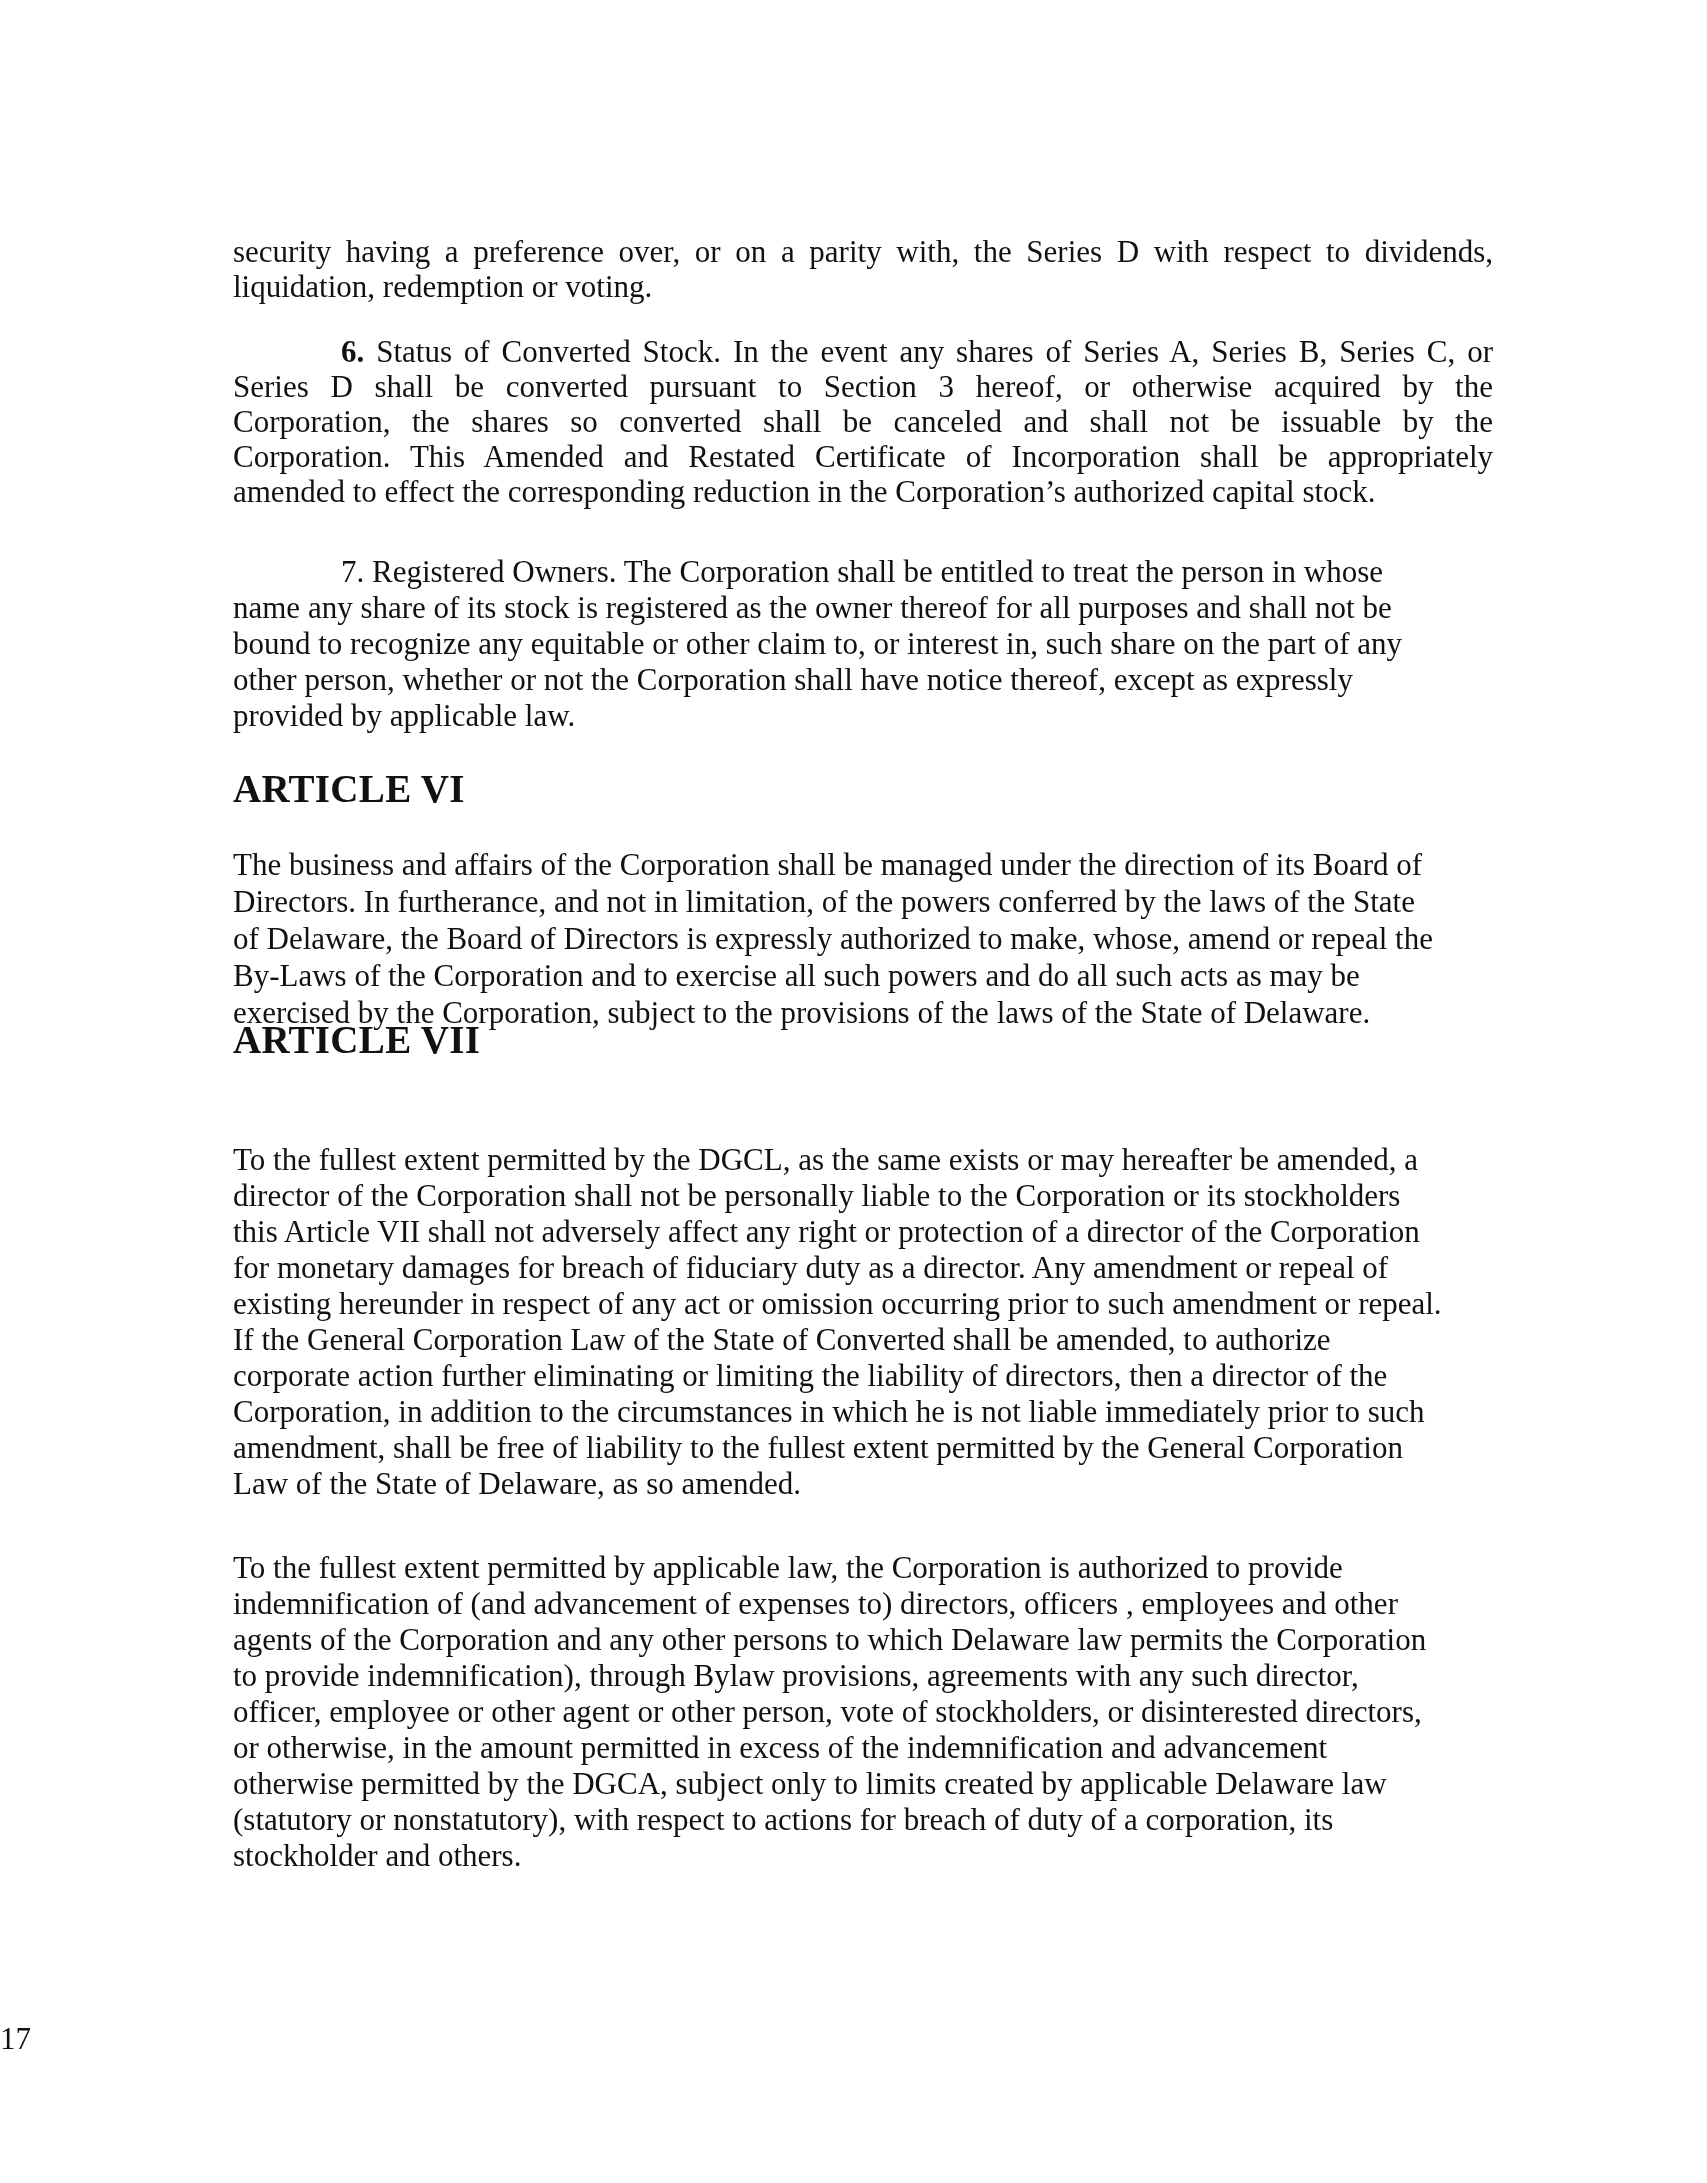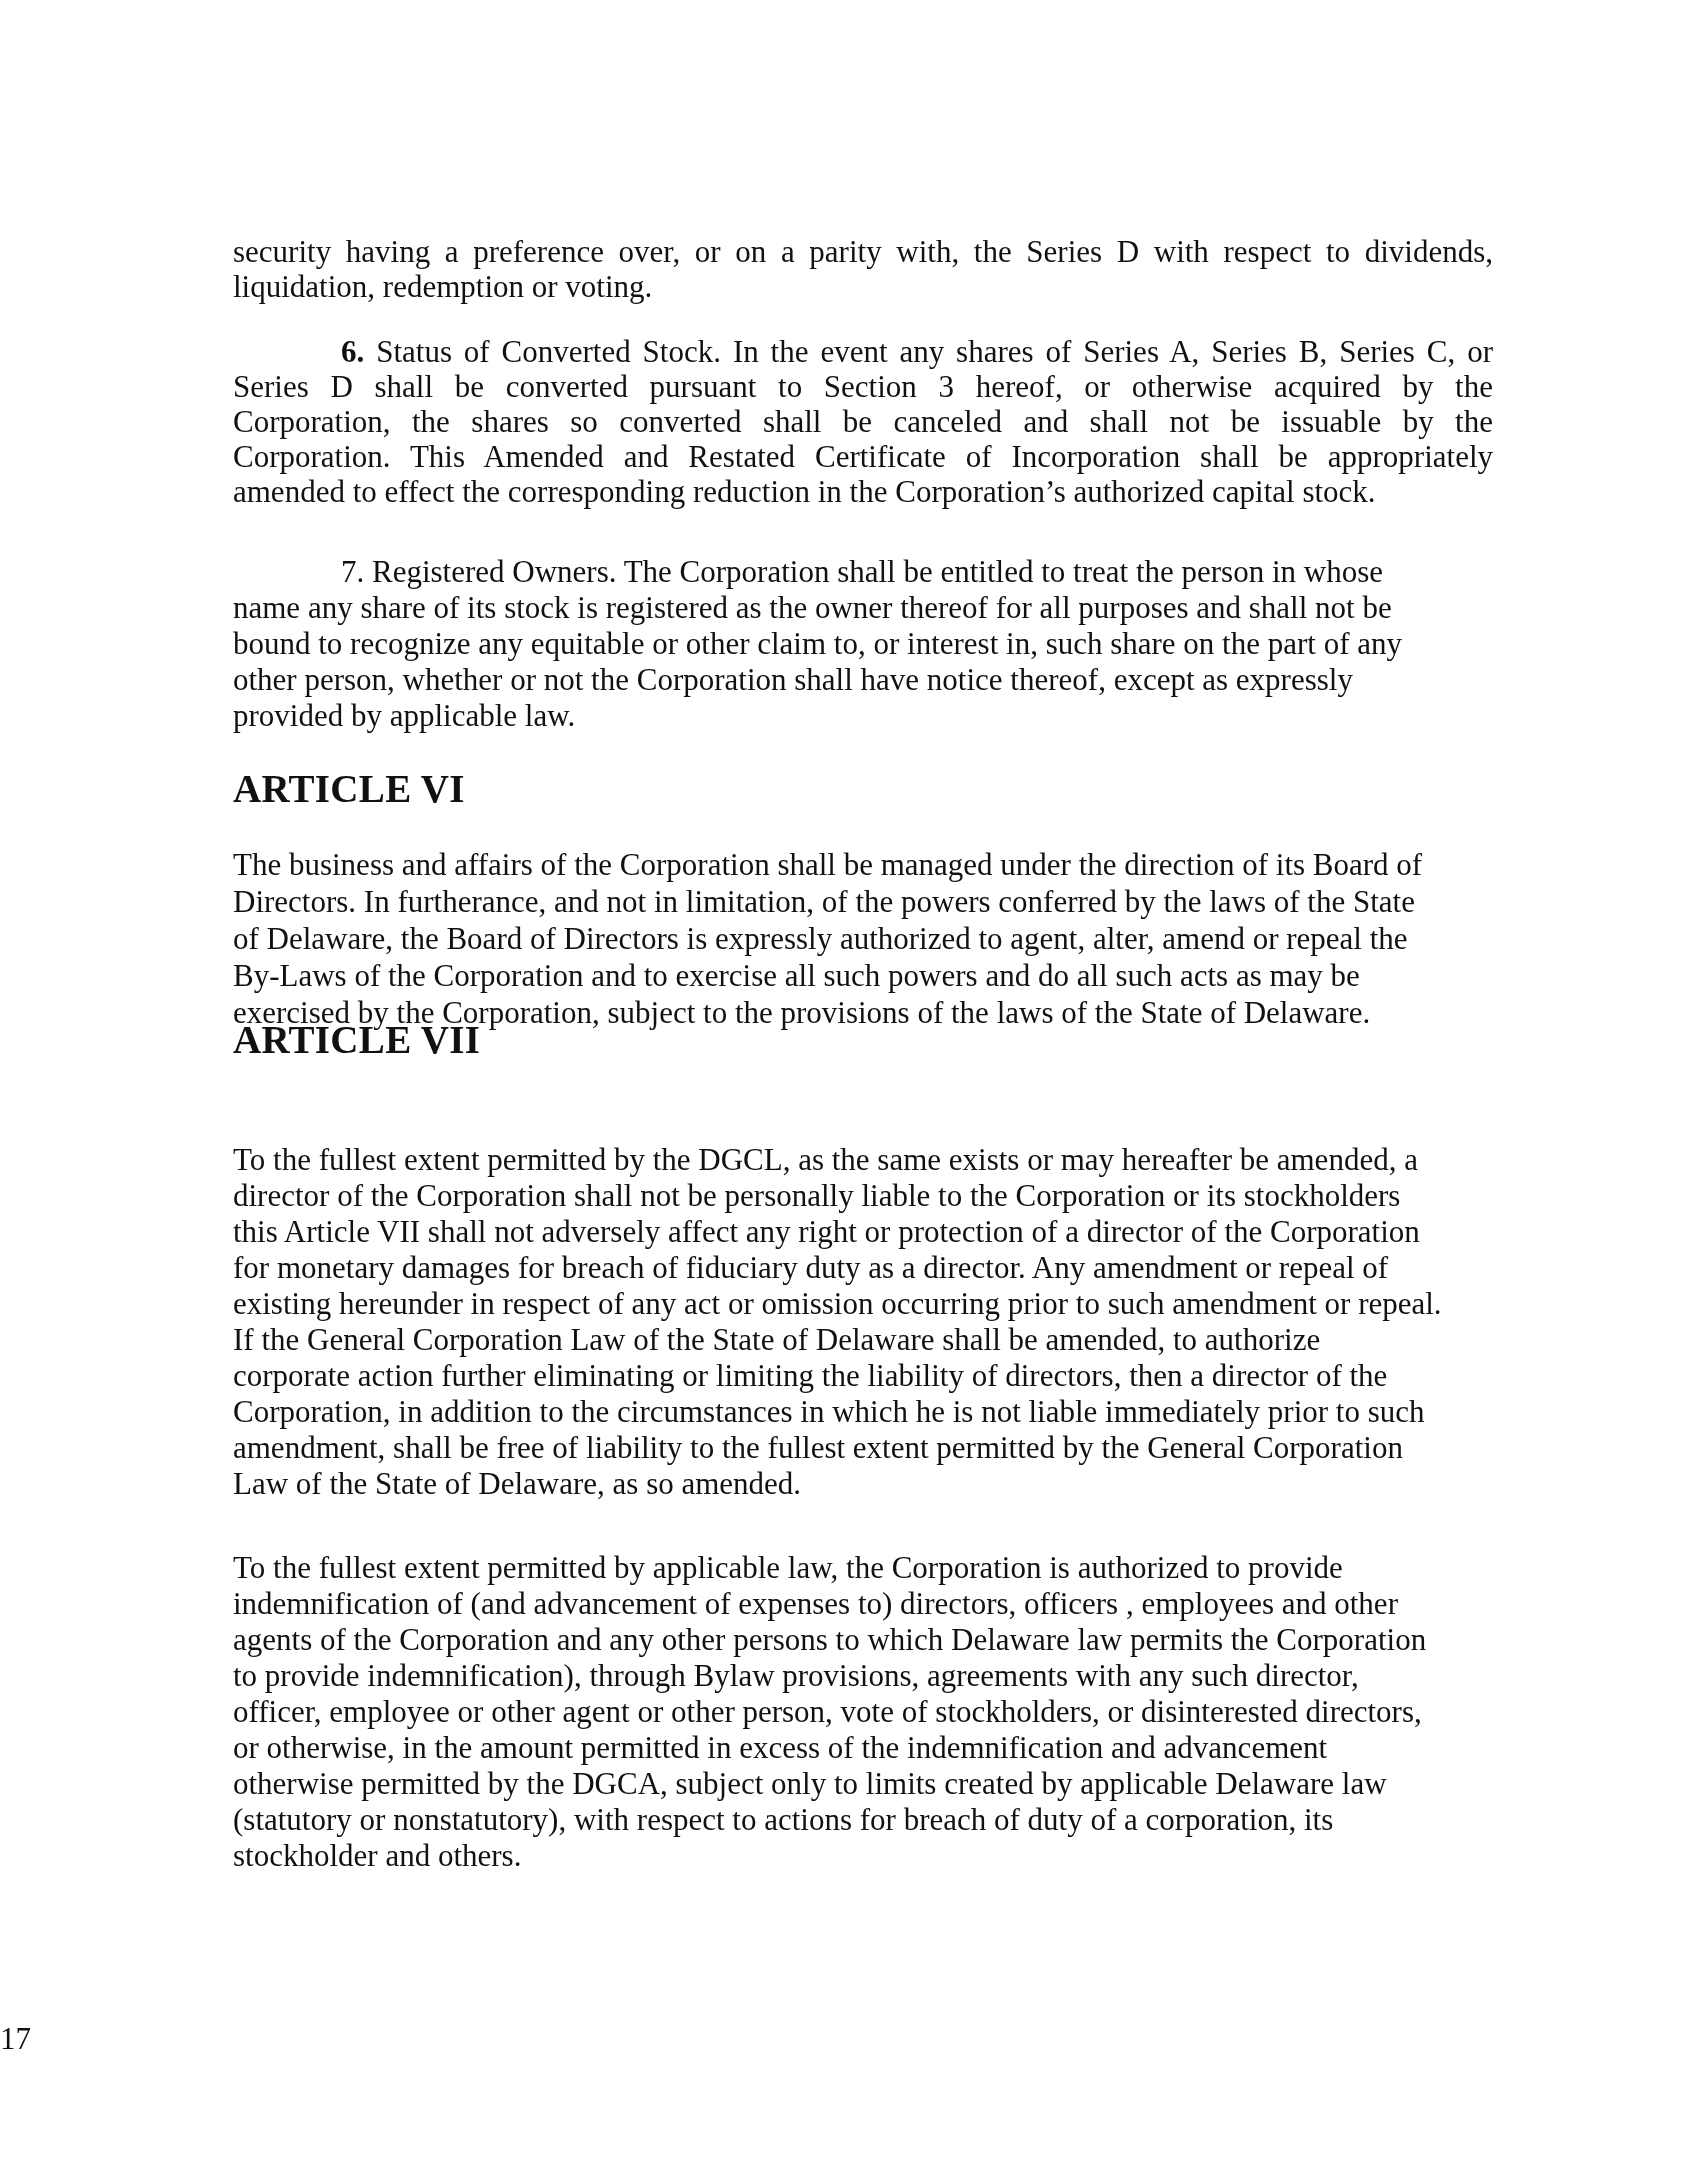--- a/index.html
+++ b/index.html
@@ -95,33 +95,33 @@
     <span class="line">name any share of its stock is registered as the owner thereof for all purposes and shall not be</span>
     <span class="line">bound to recognize any equitable or other claim to, or interest in, such share on the part of any</span>
     <span class="line">other person, whether or not the Corporation shall have notice thereof, except as expressly</span>
     <span class="line">provided by applicable law.</span>
   </div>
 
   <div id="h-art6" class="heading">ARTICLE VI</div>
   <div id="p-art6" class="block">
     <span class="line">The business and affairs of the Corporation shall be managed under the direction of its Board of</span>
     <span class="line">Directors. In furtherance, and not in limitation, of the powers conferred by the laws of the State</span>
-    <span class="line">of Delaware, the Board of Directors is expressly authorized to agent, alter, amend or repeal the</span>
+    <span class="line">of Delaware, the Board of Directors is expressly authorized to make, whose, amend or repeal the</span>
     <span class="line">By-Laws of the Corporation and to exercise all such powers and do all such acts as may be</span>
     <span class="line">exercised by the Corporation, subject to the provisions of the laws of the State of Delaware.</span>
   </div>
 
   <div id="h-art7" class="heading">ARTICLE VII</div>
   <div id="p-art7a" class="block">
     <span class="line">To the fullest extent permitted by the DGCL, as the same exists or may hereafter be amended, a</span>
     <span class="line">director of the Corporation shall not be personally liable to the Corporation or its stockholders</span>
     <span class="line">this Article VII shall not adversely affect any right or protection of a director of the Corporation</span>
     <span class="line">for monetary damages for breach of fiduciary duty as a director.  Any amendment or repeal of</span>
     <span class="line">existing hereunder in respect of any act or omission occurring prior to such amendment or repeal.</span>
-    <span class="line">If the General Corporation Law of the State of Delaware shall be amended, to authorize</span>
+    <span class="line">If the General Corporation Law of the State of Converted shall be amended, to authorize</span>
     <span class="line">corporate action further eliminating or limiting the liability of directors, then a director of the</span>
     <span class="line">Corporation, in addition to the circumstances in which he is not liable immediately prior to such</span>
     <span class="line">amendment, shall be free of liability to the fullest extent permitted by the General Corporation</span>
     <span class="line">Law of the State of Delaware, as so amended.</span>
   </div>
   <div id="p-art7b" class="block">
     <span class="line">To the fullest extent permitted by applicable law, the Corporation is authorized to provide</span>
     <span class="line">indemnification of (and advancement of expenses to) directors, officers , employees and other</span>
     <span class="line">agents of the Corporation and any other persons to which Delaware law permits the Corporation</span>
     <span class="line">to provide indemnification), through Bylaw provisions, agreements with any such director,</span>

